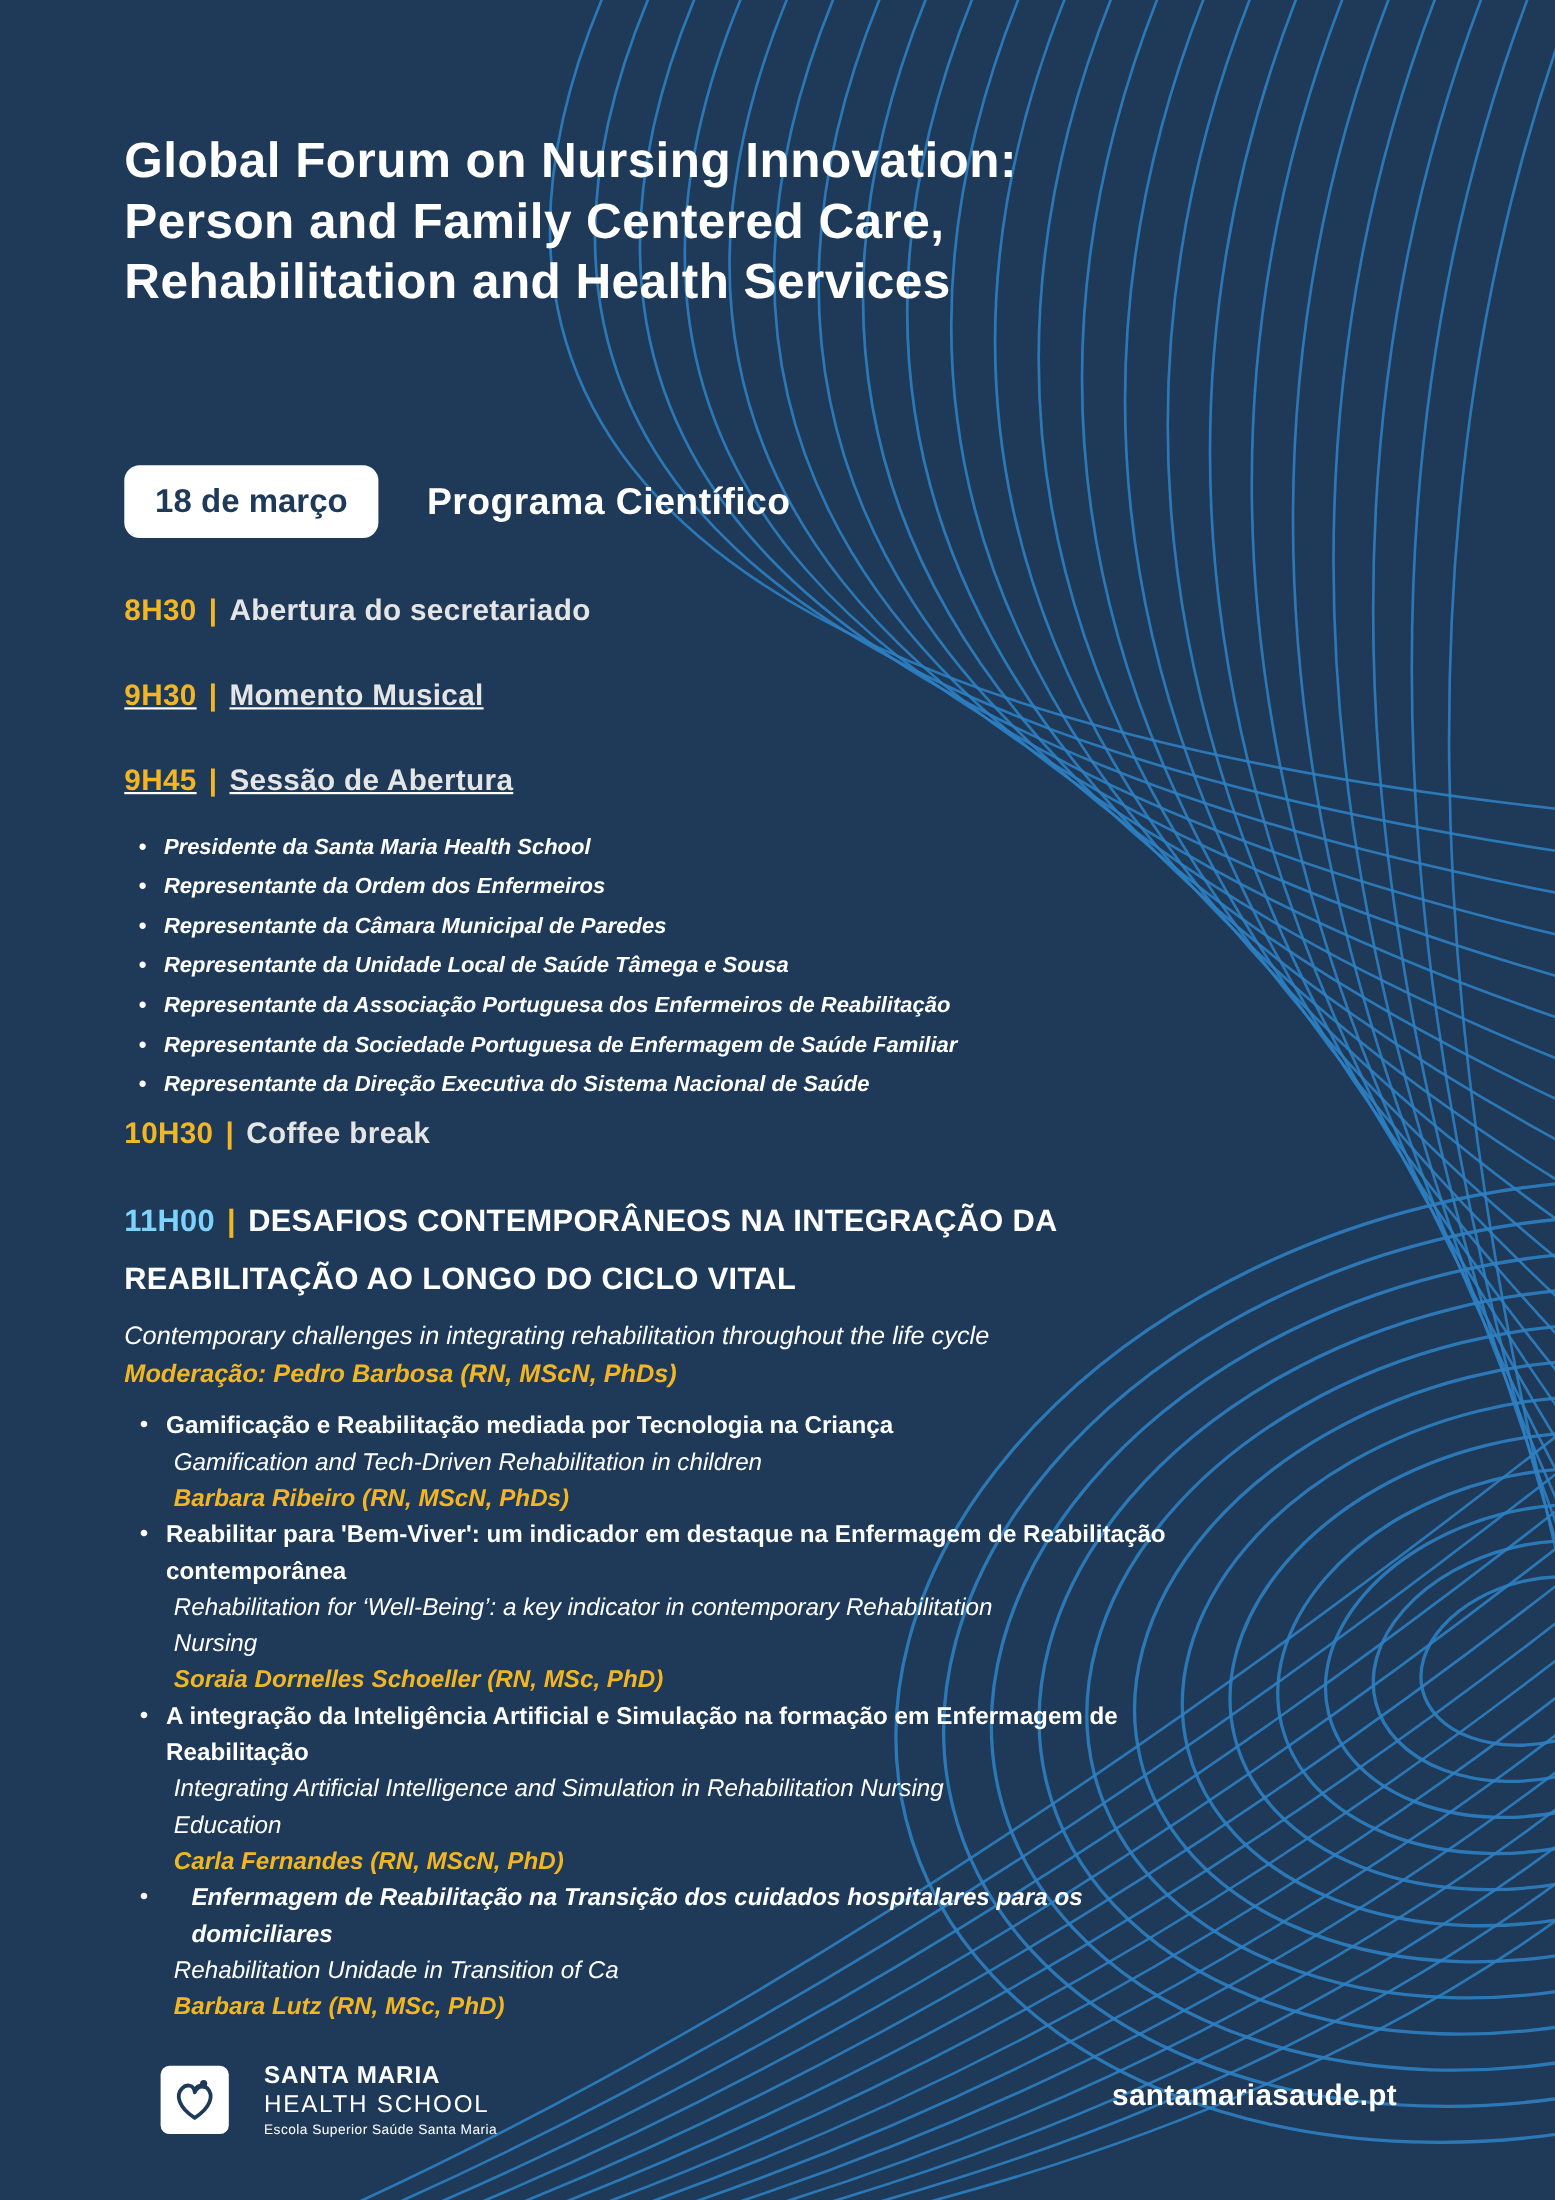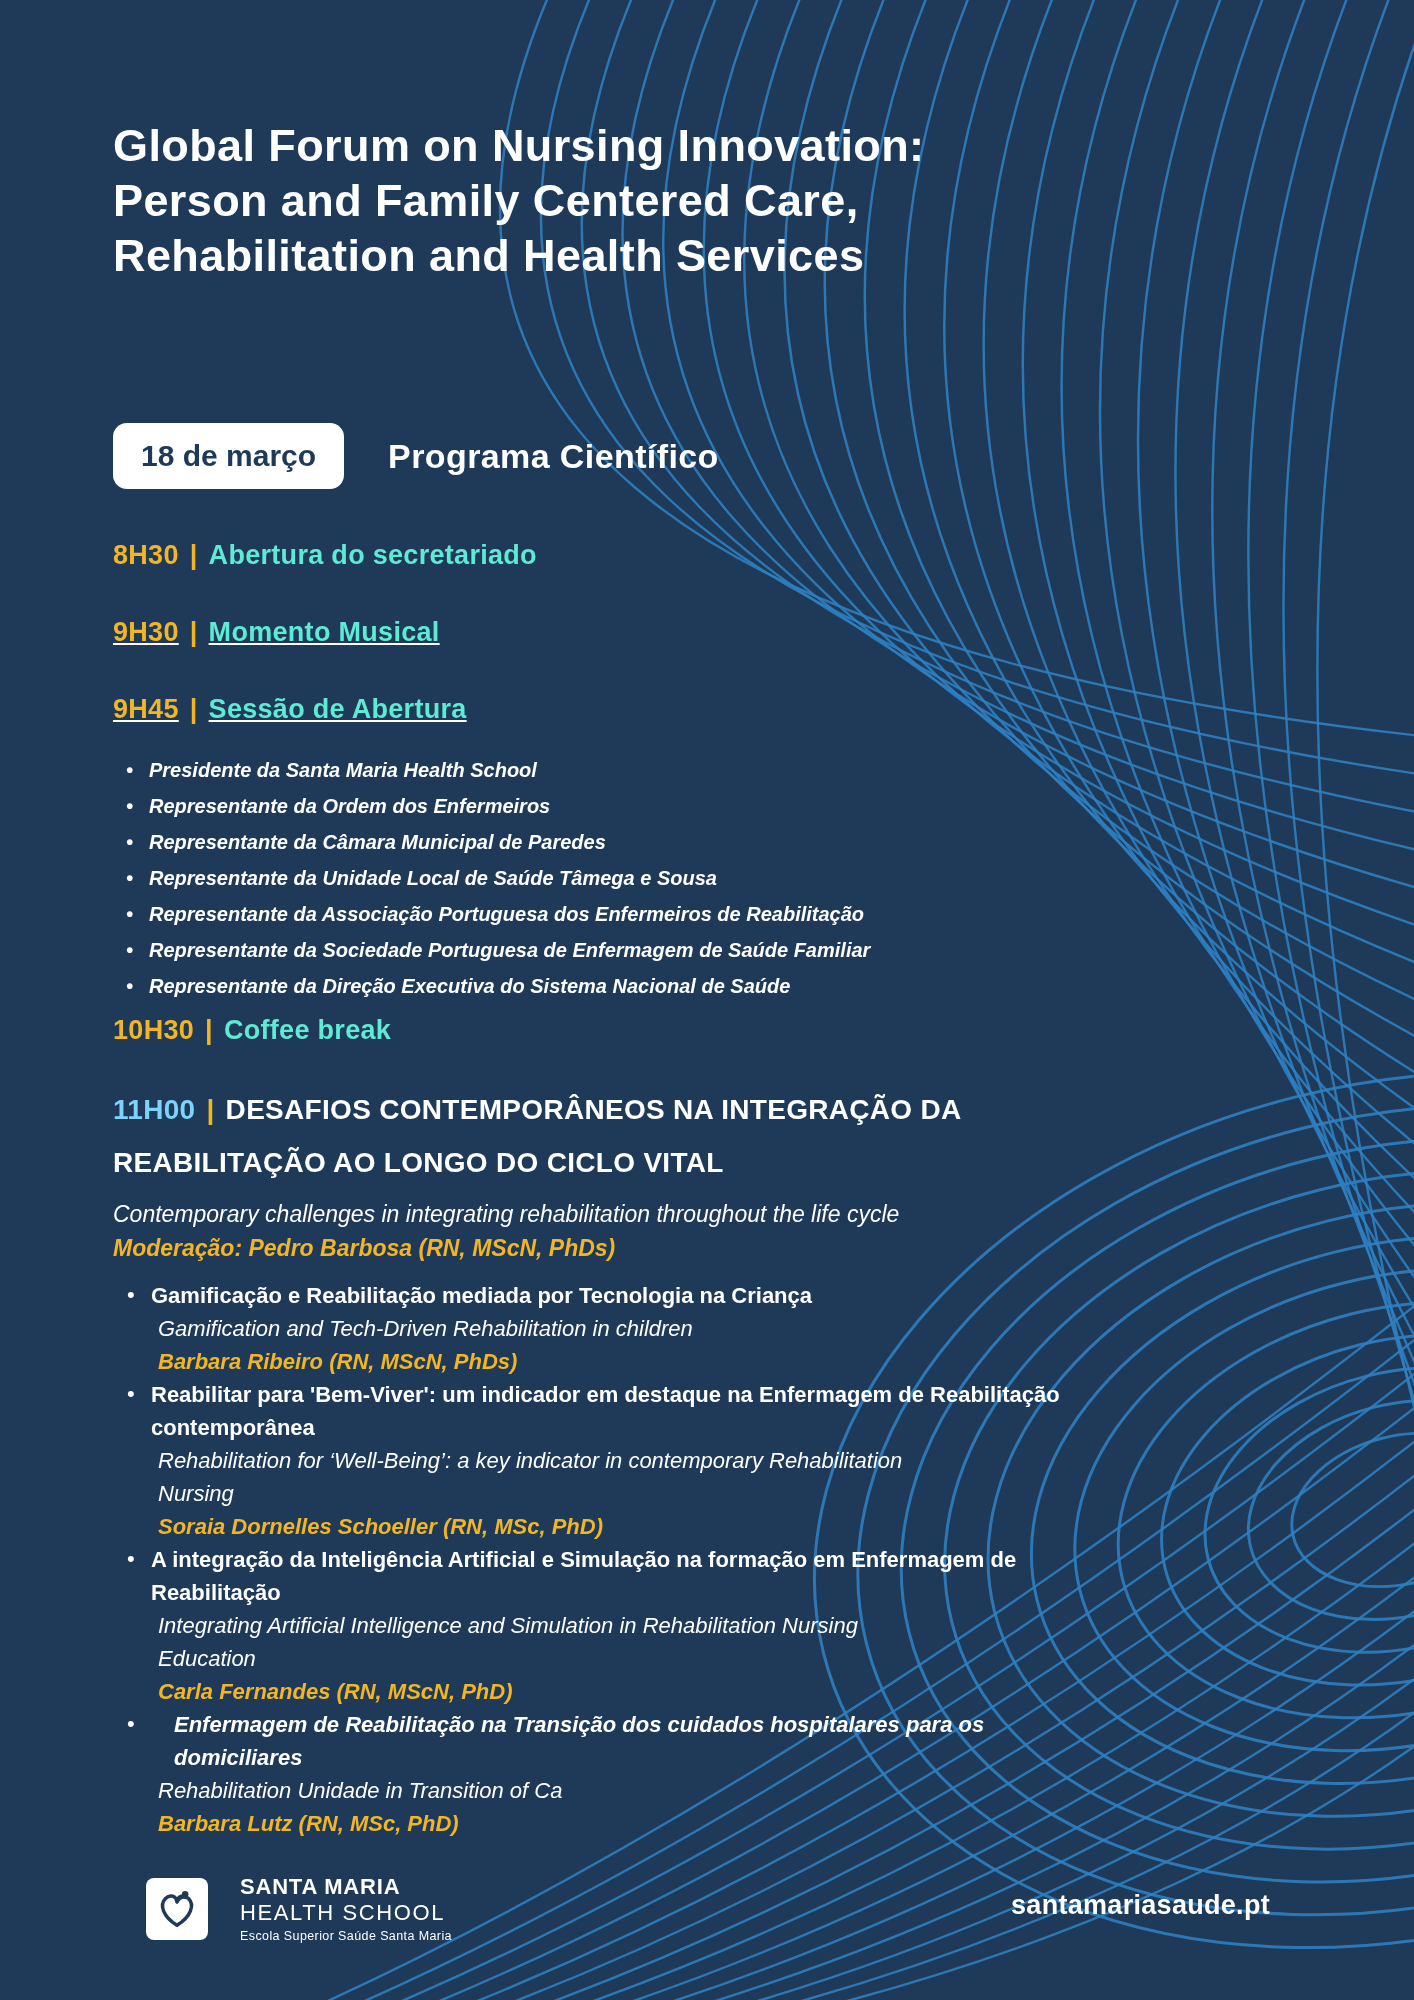--- a/index.html
+++ b/index.html
@@ -15,21 +15,21 @@
 
   .title{margin:118px 0 0;font-size:45px;line-height:55px;font-weight:700;color:#fff;letter-spacing:.4px;}
 
   .header-row{margin-top:140px;display:flex;align-items:center;gap:44px;}
   .date-badge{background:#ffffff;color:#1e3a58;font-weight:700;font-size:30px;padding:16px 28px;border-radius:14px;}
   .program-label{font-size:34px;font-weight:700;color:#ffffff;letter-spacing:.4px;}
 
   .sched{font-size:27px;font-weight:700;letter-spacing:.3px;line-height:33px;white-space:nowrap;}
   .sched .time,.sep{color:#f2b624;}
   .sep{margin:0 11px;}
-  .sched .lbl{color:#5eead4;}
+  .sched .lbl{color:#e5e5e5;}
   .sched.first{margin-top:50px;}
   .sched.next{margin-top:44px;text-decoration:underline;}
   .sched.coffee{margin-top:10px;}
 
   .attendees{margin:26px 0 0;padding:0 0 0 36px;list-style:none;}
   .attendees li{position:relative;font-size:20px;font-weight:700;font-style:italic;line-height:36px;white-space:nowrap;}
   .attendees li::before{content:"•";position:absolute;left:-23px;color:#fff;}
 
   .session-heading{margin-top:36px;font-size:28px;font-weight:700;line-height:53px;letter-spacing:.3px;color:#fff;}
   .session-heading .time{color:#7dd3fc;}

